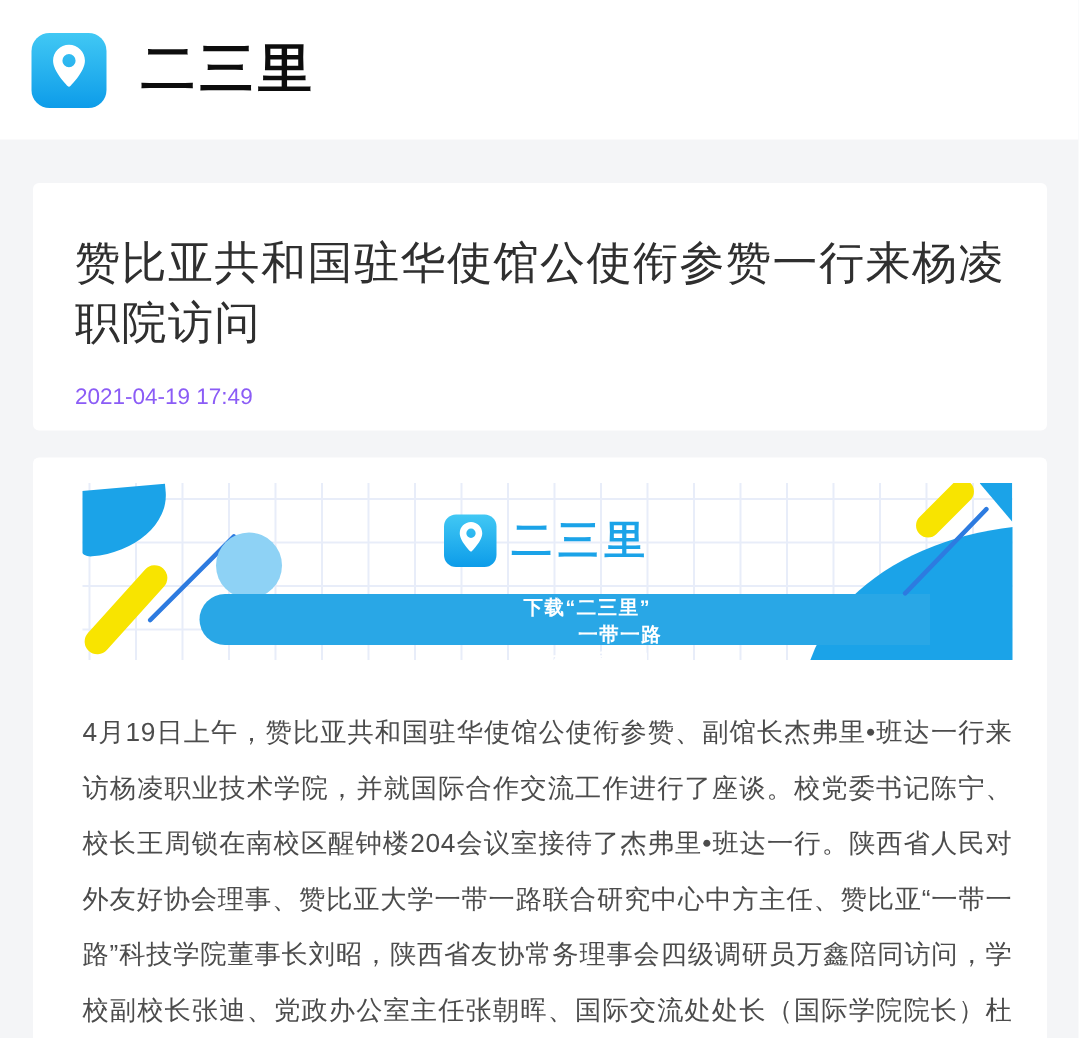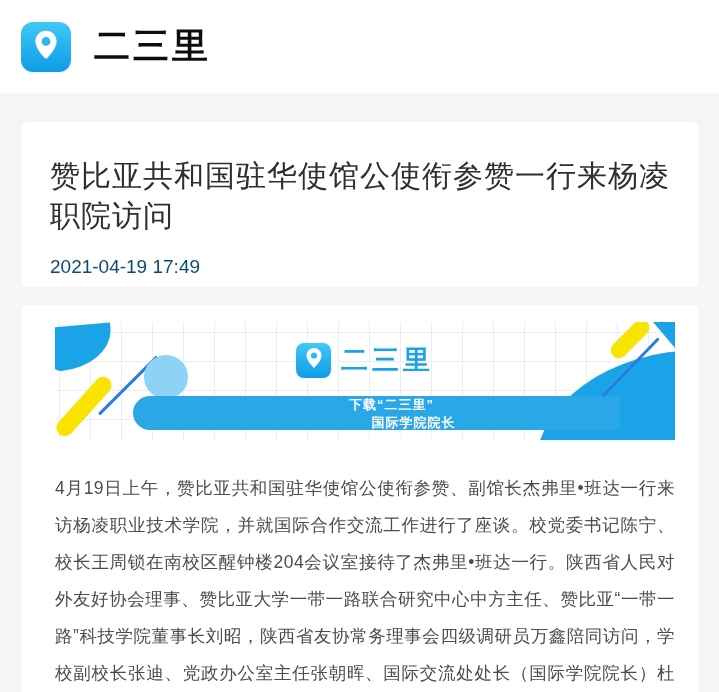--- a/index.html
+++ b/index.html
@@ -26,21 +26,21 @@
     color:#0d0d0d; letter-spacing:3px;
   }
 
   
   .card { background:#ffffff; border-radius:4px; width:676px; margin-left:22px; }
   .title-card { margin-top:29px; height:165px; padding:34px 28px 0 28px; }
   .article-title {
     font-size:30px; font-weight:500; color:#2f2f2f;
     line-height:40px; letter-spacing:1px;
   }
-  .article-date { margin-top:20px; font-size:19px; color:#0c4a6e; }
+  .article-date { margin-top:20px; font-size:15px; color:#8b5cf6; }
 
   
   .body-card { margin-top:18px; height:420px; padding:17px 23px 0 33px; }
 
   
   .banner {
     position:relative; width:620px; height:118px; overflow:hidden;
     background-color:#ffffff;
     background-image:
       linear-gradient(#e8edf9 1px, transparent 1px),
@@ -149,19 +149,19 @@
           <svg viewBox="0 0 24 24">
             <path fill="#ffffff" d="M12 2C7.86 2 4.5 5.36 4.5 9.5c0 5.1 6.55 11.6 6.83 11.88a.95.95 0 0 0 1.34 0c.28-.28 6.83-6.78 6.83-11.88C19.5 5.36 16.14 2 12 2zm0 10.6a3.1 3.1 0 1 1 0-6.2 3.1 3.1 0 0 1 0 6.2z"></path>
           </svg>
         </span>
       </div>
       <div class="banner-brand">二三里</div>
     </div>
 
     <div class="pill">
       <span>下载“二三里”</span>
-      <span class="gap1">国际学院院长</span>
+      <span class="gap1">一带一路</span>
       <span class="gap2">校党委书记陈宁</span>
     </div>
   </div>
 
   <p class="article-body">4月19日上午，赞比亚共和国驻华使馆公使衔参赞、副馆长杰弗里•班达一行来访杨凌职业技术学院，并就国际合作交流工作进行了座谈。校党委书记陈宁、校长王周锁在南校区醒钟楼204会议室接待了杰弗里•班达一行。陕西省人民对外友好协会理事、赞比亚大学一带一路联合研究中心中方主任、赞比亚“一带一路”科技学院董事长刘昭，陕西省友协常务理事会四级调研员万鑫陪同访问，学校副校长张迪、党政办公室主任张朝晖、国际交流处处长（国际学院院长）杜斌、国际交流处副处长杨雪霁参加了座谈会。座谈会由副校长张迪主持。</p>
 </div>
 
 </body></html>

